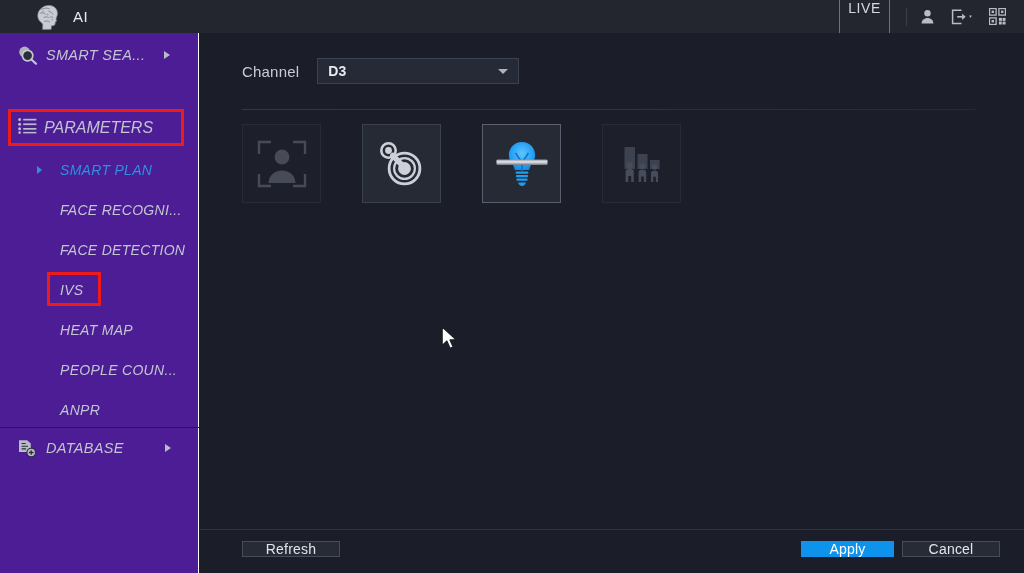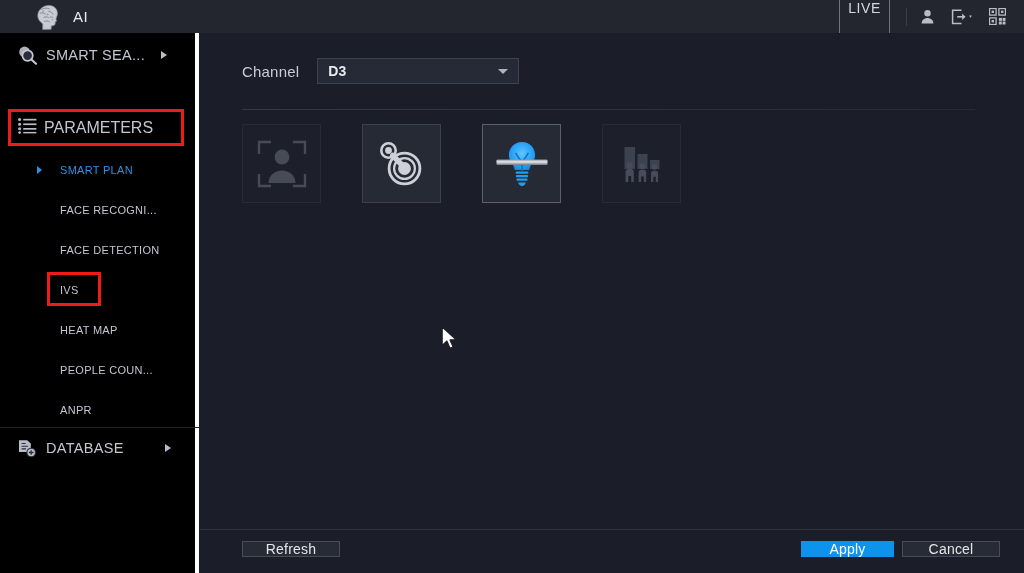--- a/index.html
+++ b/index.html
@@ -50,23 +50,24 @@
     margin: 0 13px 0 16px;
   }
   .ticon { display:flex; align-items:center; justify-content:center; margin-right: 16px; }
   .ticon.logout { margin-right: 14px; }
   .ticon svg { display:block; }
 
   
   #sidebar {
     position: absolute; left: 0; top: 33px;
     width: 199px; height: 540px;
-    background: #000000;
-    border-right: 4px solid #ffffff;
-    box-sizing: border-box;
+    background: #4c1d95;
+    border-right: 1px solid #ffffff;
+    box-sizing: border-box;
+    font-style: italic;
   }
   .side-row {
     position: relative;
     height: 40px;
     display: flex; align-items: center;
     box-sizing: border-box;
   }
   .side-row .ico { width: 30px; margin-left: 12px; display:flex; align-items:center; justify-content:center; }
   .side-row .lbl {
     color: #c3c6d0;
@@ -94,21 +95,21 @@
   #parameters-row .lbl { color:#c3c6d0; }
 
   .sub-list { position:absolute; left:0; top: 117px; width: 199px; }
   .sub-row {
     position: relative;
     height: 40px;
     display:flex; align-items:center;
   }
   .sub-row .sub-lbl {
     margin-left: 60px;
-    font-size: 11px;
+    font-size: 14px;
     color: #c3c6d0;
     letter-spacing: .3px;
     white-space: nowrap;
   }
   .sub-row.active .sub-lbl { color: #2f8fe0; }
   .sub-row .chev {
     position:absolute; left: 37px; top:50%; margin-top:-4px;
     width:0;height:0;
     border-left: 5px solid #2f8fe0;
     border-top: 4px solid transparent;

